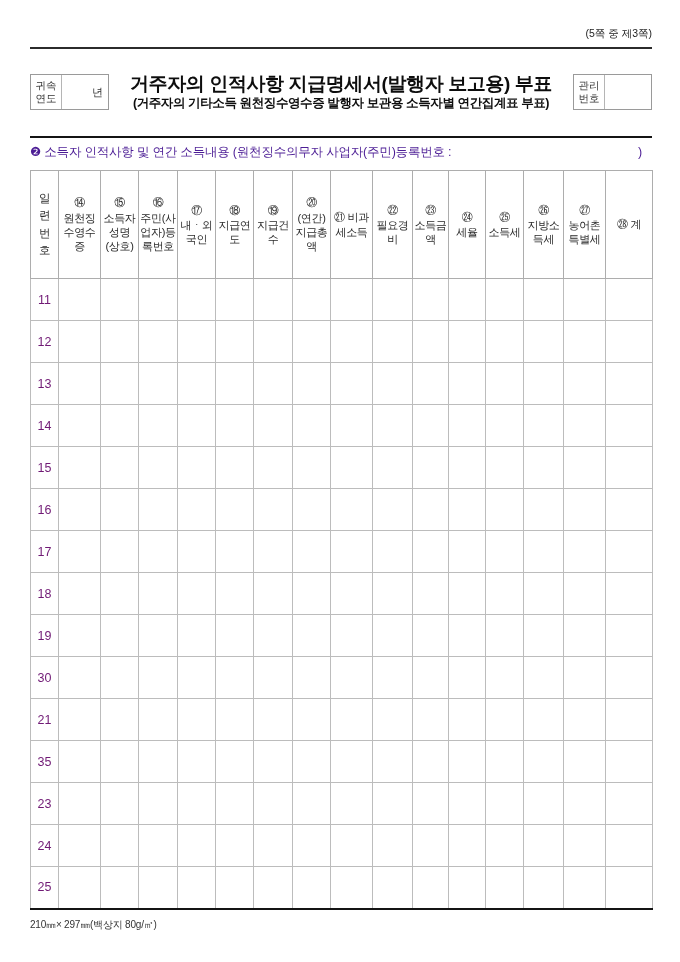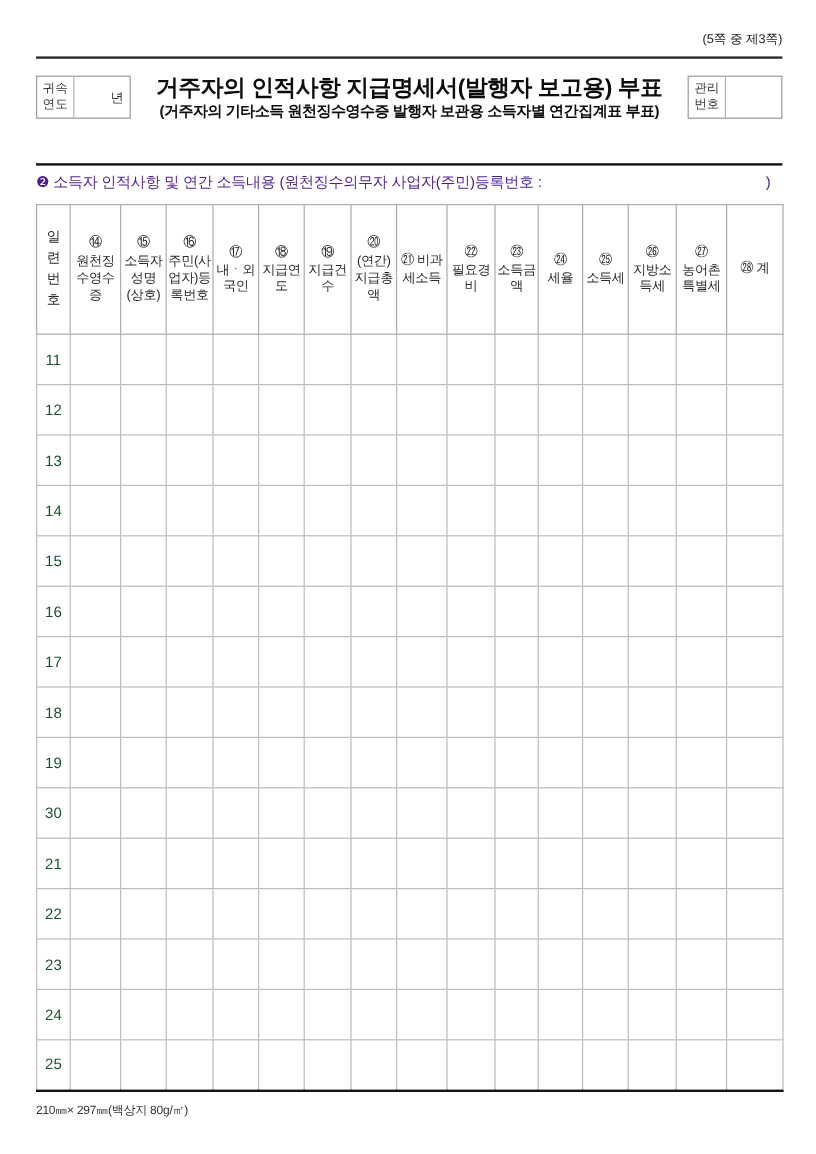--- a/index.html
+++ b/index.html
@@ -13,21 +13,21 @@
 
   .page-note {
     margin-top: 26px; text-align: right;
     font-size: 10.5px; color: #222; height: 14px; line-height: 14px;
   }
   .rule-thin  { margin-top: 7px;  border-top: 2px solid #2b2b2b; height: 0; }
   .rule-thick { margin-top: 15px; border-top: 2px solid #141414; height: 0; }
 
   .header-row {
     margin-top: 14px; height: 58px;
-    display: flex; align-items: flex-start;
+    display: flex; align-items: center;
   }
   .mini-box {
     display: flex; border: 1px solid #9a9a9a; height: 36px; background: #fff;
   }
   .mini-box .lbl {
     width: 31px; border-right: 1px solid #b5b5b5;
     font-size: 10.5px; line-height: 1.25; color: #333;
     display: flex; align-items: center; justify-content: center;
     text-align: center; word-break: break-all; padding: 0 3px;
   }
@@ -74,21 +74,21 @@
     height: 84px;
   }
   table.grid td {
     border: 1px solid #bcbcbc;
     height: 42px; background: #fff;
   }
   .vheader { width: 13px; margin: 17px auto; word-break: break-all; line-height: 1.5; font-size: 11.5px; }
   .hnum { font-size: 11px; margin-bottom: 1px; }
   .hlabel { word-break: break-all; }
   td.rownum {
-    text-align: center; font-size: 12.5px; color: #14532d; font-weight: 400;
+    text-align: center; font-size: 12.5px; color: #701a75; font-weight: 400;
   }
 
   .page-footer {
     margin-top: 8px; text-align: left;
     font-size: 10px; color: #333; letter-spacing: -0.2px;
   }
 </style>
 </head>
 <body>
 
@@ -403,21 +403,21 @@
           <td></td>
           <td></td>
           <td></td>
           <td></td>
           <td></td>
           <td></td>
           <td></td>
           <td></td>
         </tr>
         <tr>
-          <td class="rownum">22</td>
+          <td class="rownum">35</td>
           <td></td>
           <td></td>
           <td></td>
           <td></td>
           <td></td>
           <td></td>
           <td></td>
           <td></td>
           <td></td>
           <td></td>

